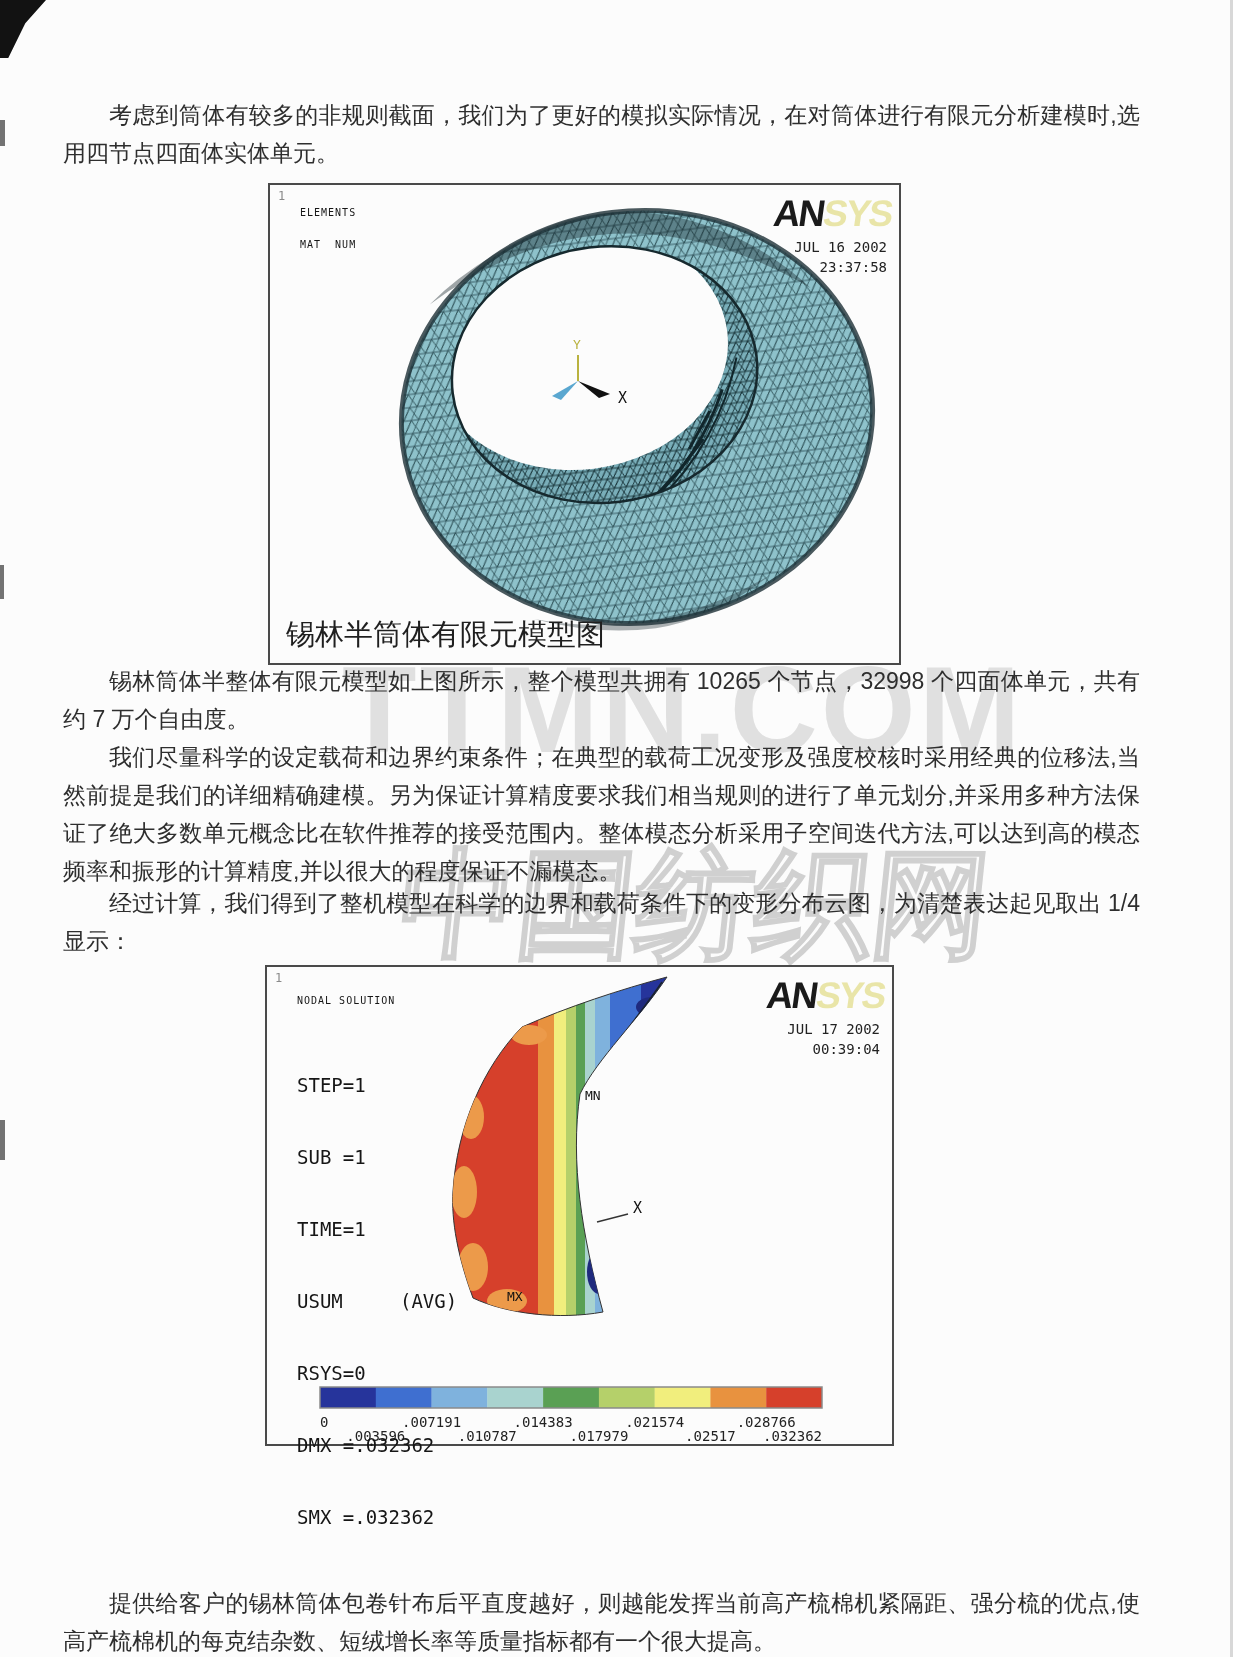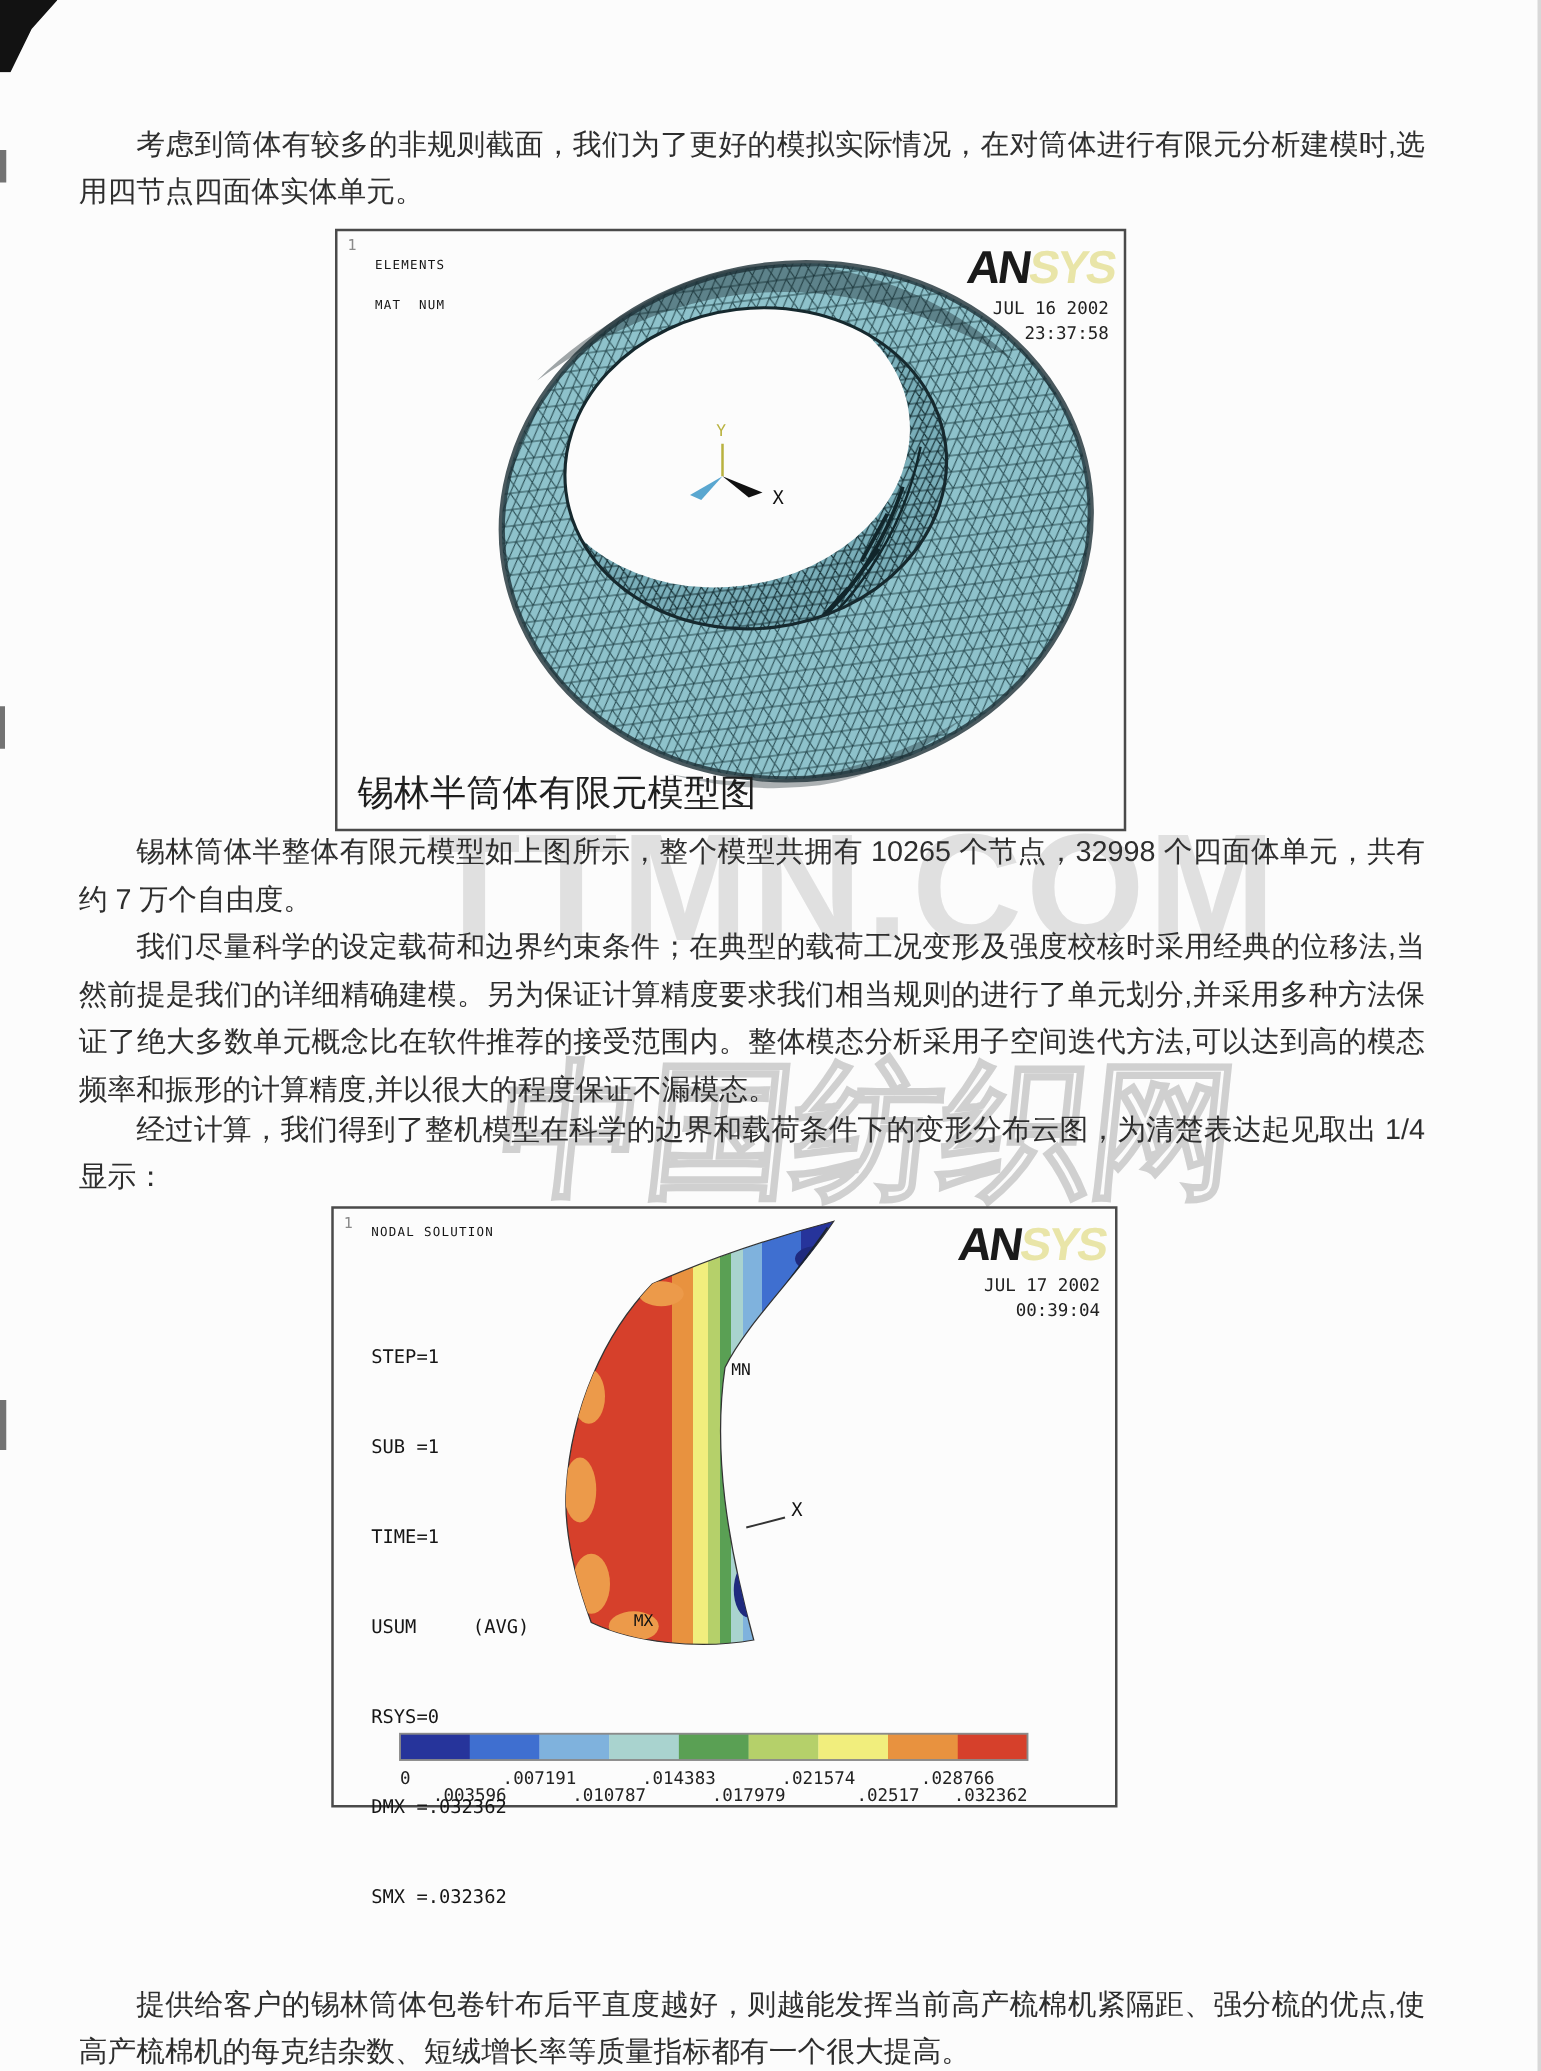--- a/index.html
+++ b/index.html
@@ -23,21 +23,21 @@
         font-size:12px;color:#8a8a8a;}
   .figlabel{position:absolute;left:30px;font-family:"DejaVu Sans Mono",monospace;font-size:10px;
         color:#161616;letter-spacing:1px;white-space:pre;}
   .ansys{position:absolute;right:8px;top:8px;font-weight:900;font-size:37px;letter-spacing:-2px;
         transform:skewX(-8deg);white-space:nowrap;}
   .ansys .an{color:#1a1a1a;} .ansys .sys{color:#e9e5a8;}
   .stamp{position:absolute;right:12px;top:52px;text-align:right;
         font-family:"DejaVu Sans Mono",monospace;font-size:14px;color:#222;line-height:20px;}
   .caption1{position:absolute;left:16px;bottom:8px;font-size:29px;color:#1f1f1f;z-index:2;}
   .infocol{position:absolute;left:30px;top:58px;font-family:"DejaVu Sans Mono",monospace;
-        font-size:15px;color:#161616;line-height:24px;white-space:pre;}
+        font-size:19px;color:#161616;line-height:24px;white-space:pre;}
   svg text{font-family:"DejaVu Sans Mono",monospace;}
 </style>
 </head>
 <body>
 
 <div class="page">
 
   <div class="corner-tl"></div>
   <div class="edge-mark" style="left:0;top:120px;width:5px;height:26px;"></div>
   <div class="edge-mark" style="left:0;top:565px;width:4px;height:34px;"></div>
@@ -103,21 +103,21 @@
     </svg>
     <figcaption class="caption1">锡林半筒体有限元模型图</figcaption>
   </figure>
 
   <p class="para" style="top:662px;">锡林筒体半整体有限元模型如上图所示，整个模型共拥有 10265 个节点，32998 个四面体单元，共有约 7 万个自由度。</p>
   <p class="para" style="top:738px;">我们尽量科学的设定载荷和边界约束条件；在典型的载荷工况变形及强度校核时采用经典的位移法,当然前提是我们的详细精确建模。另为保证计算精度要求我们相当规则的进行了单元划分,并采用多种方法保证了绝大多数单元概念比在软件推荐的接受范围内。整体模态分析采用子空间迭代方法,可以达到高的模态频率和振形的计算精度,并以很大的程度保证不漏模态。</p>
   <p class="para" style="top:884px;">经过计算，我们得到了整机模型在科学的边界和载荷条件下的变形分布云图，为清楚表达起见取出 1/4 显示：</p>
 
   <figure class="fig" style="left:265px;top:965px;width:625px;height:477px;margin:0;">
     <span class="plotnum">1</span>
-    <div class="figlabel" style="top:14px;text-align:right;">NODAL SOLUTION</div>
+    <div class="figlabel" style="top:28px;text-align:right;">NODAL SOLUTION</div>
     <div class="infocol">
       <div>STEP=1</div>
       <div>SUB =1</div>
       <div>TIME=1</div>
       <div>USUM     (AVG)</div>
       <div>RSYS=0</div>
       <div>DMX =.032362</div>
       <div>SMX =.032362</div>
     </div>
     <div class="ansys"><span class="an">AN</span><span class="sys">SYS</span></div>

